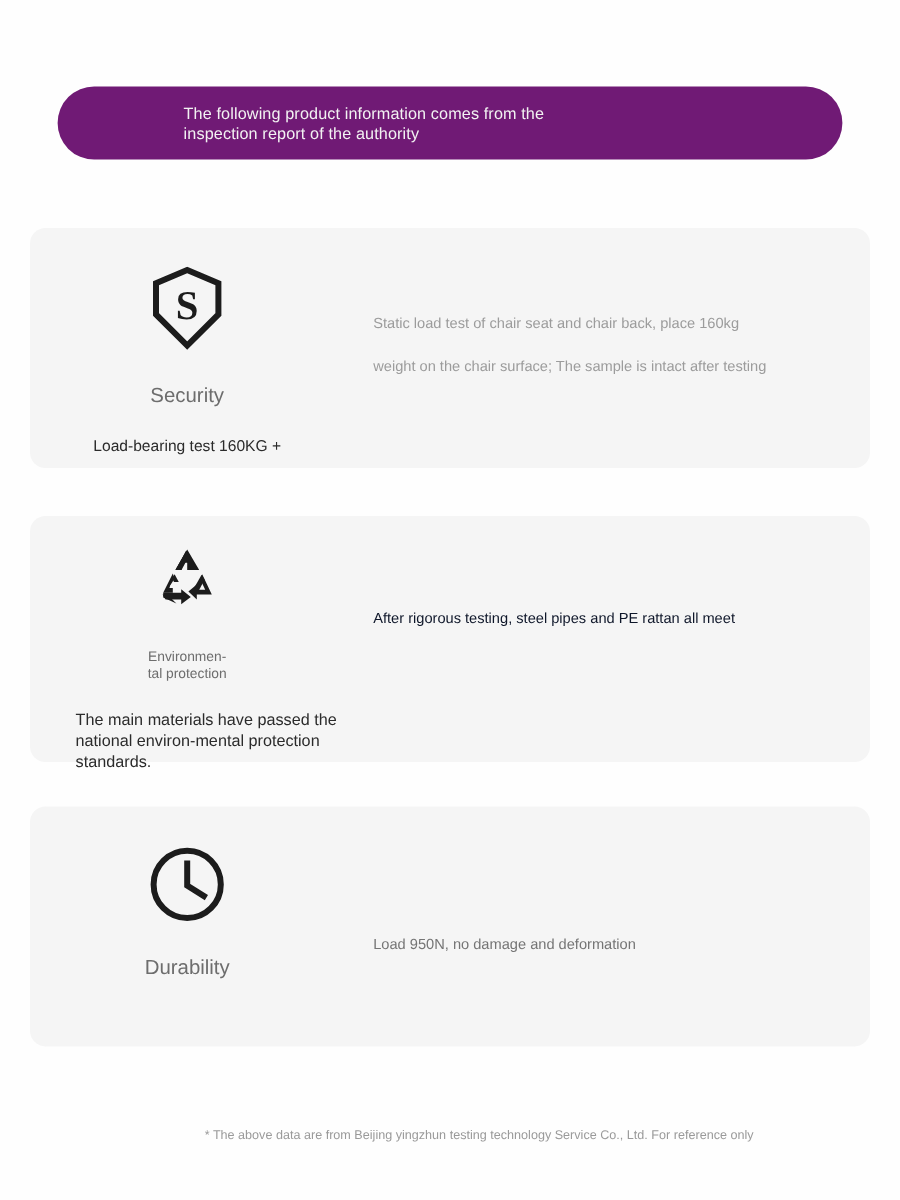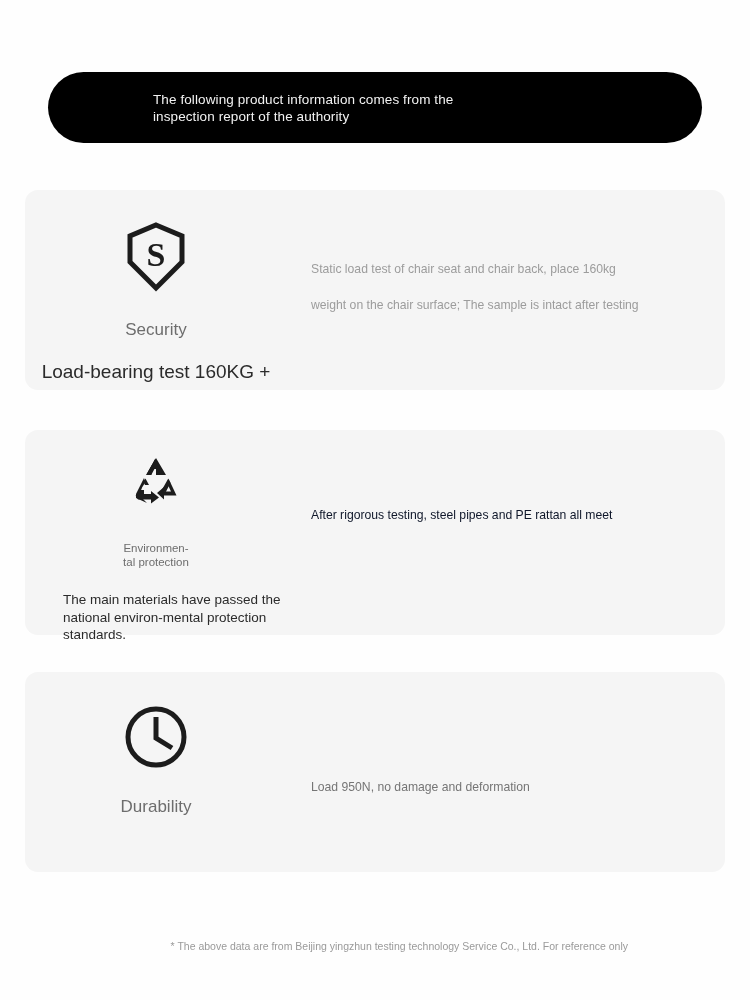--- a/index.html
+++ b/index.html
@@ -23,22 +23,22 @@
     height:1000px;
     position:relative;
   }
 
   
   .banner {
     position:absolute;
     left:48px;
     top:72px;
     width:654px;
-    height:71px;
-    background:#000000;
+    height:61px;
+    background:#701a75;
     border-radius:36px;
     display:flex;
     align-items:center;
   }
   .banner-text {
     color:#f2f2f2;
     font-size:13.5px;
     line-height:17px;
     letter-spacing:0.1px;
     padding-left:105px;
@@ -87,21 +87,21 @@
     line-height:19px;
     text-align:center;
   }
   .cat-title.small {
     font-size:11.5px;
     line-height:13.5px;
   }
 
   .cat-claim {
     color:#2b2b2b;
-    font-size:19px;
+    font-size:13px;
     line-height:17.5px;
     text-align:center;
     width:100%;
   }
   .cat-claim.left-align {
     text-align:left;
     padding-left:38px;
     font-size:13.5px;
     line-height:17.5px;
   }

